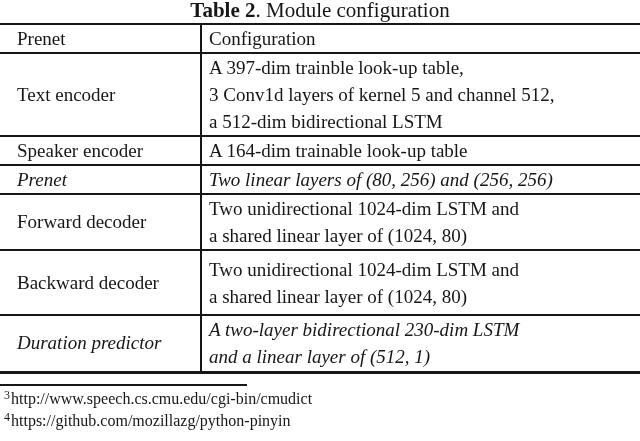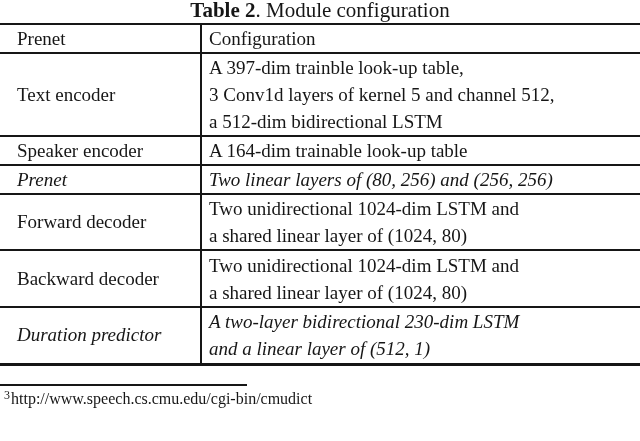--- a/index.html
+++ b/index.html
@@ -56,21 +56,21 @@
     padding-left: 17px;
   }
   table.cfg th:last-child, table.cfg td:last-child {
     padding-left: 7px;
   }
   tr.rh  { height: 29px; }
   tr.r0  { height: 83px; }
   tr.r1  { height: 28px; }
   tr.r2  { height: 29px; font-style: italic; }
   tr.r3  { height: 56px; }
-  tr.r4  { height: 57px; }
+  tr.r4  { height: 65px; }
   tr.r5  { height: 57px; font-style: italic; }
   td.cfgc div { line-height: 27px; white-space: nowrap; }
 
   .fn-rule {
     position: absolute;
     top: 384px;
     left: 0;
     width: 247px;
     height: 2px;
     background: #161616;
@@ -152,14 +152,15 @@
           <div>and a linear layer of (512, 1)</div>
         </td>
       </tr>
     </tbody>
   </table>
 
   <div class="fn-rule"></div>
 
   <div class="fn fn3"><sup>3</sup><span>http://www.speech.cs.cmu.edu/cgi-bin/cmudict</span></div>
 
+  <div class="fn fn4"><sup>4</sup><span>https://github.com/mozillazg/python-pinyin</span></div>
 
 </div>
 
 </body></html>

